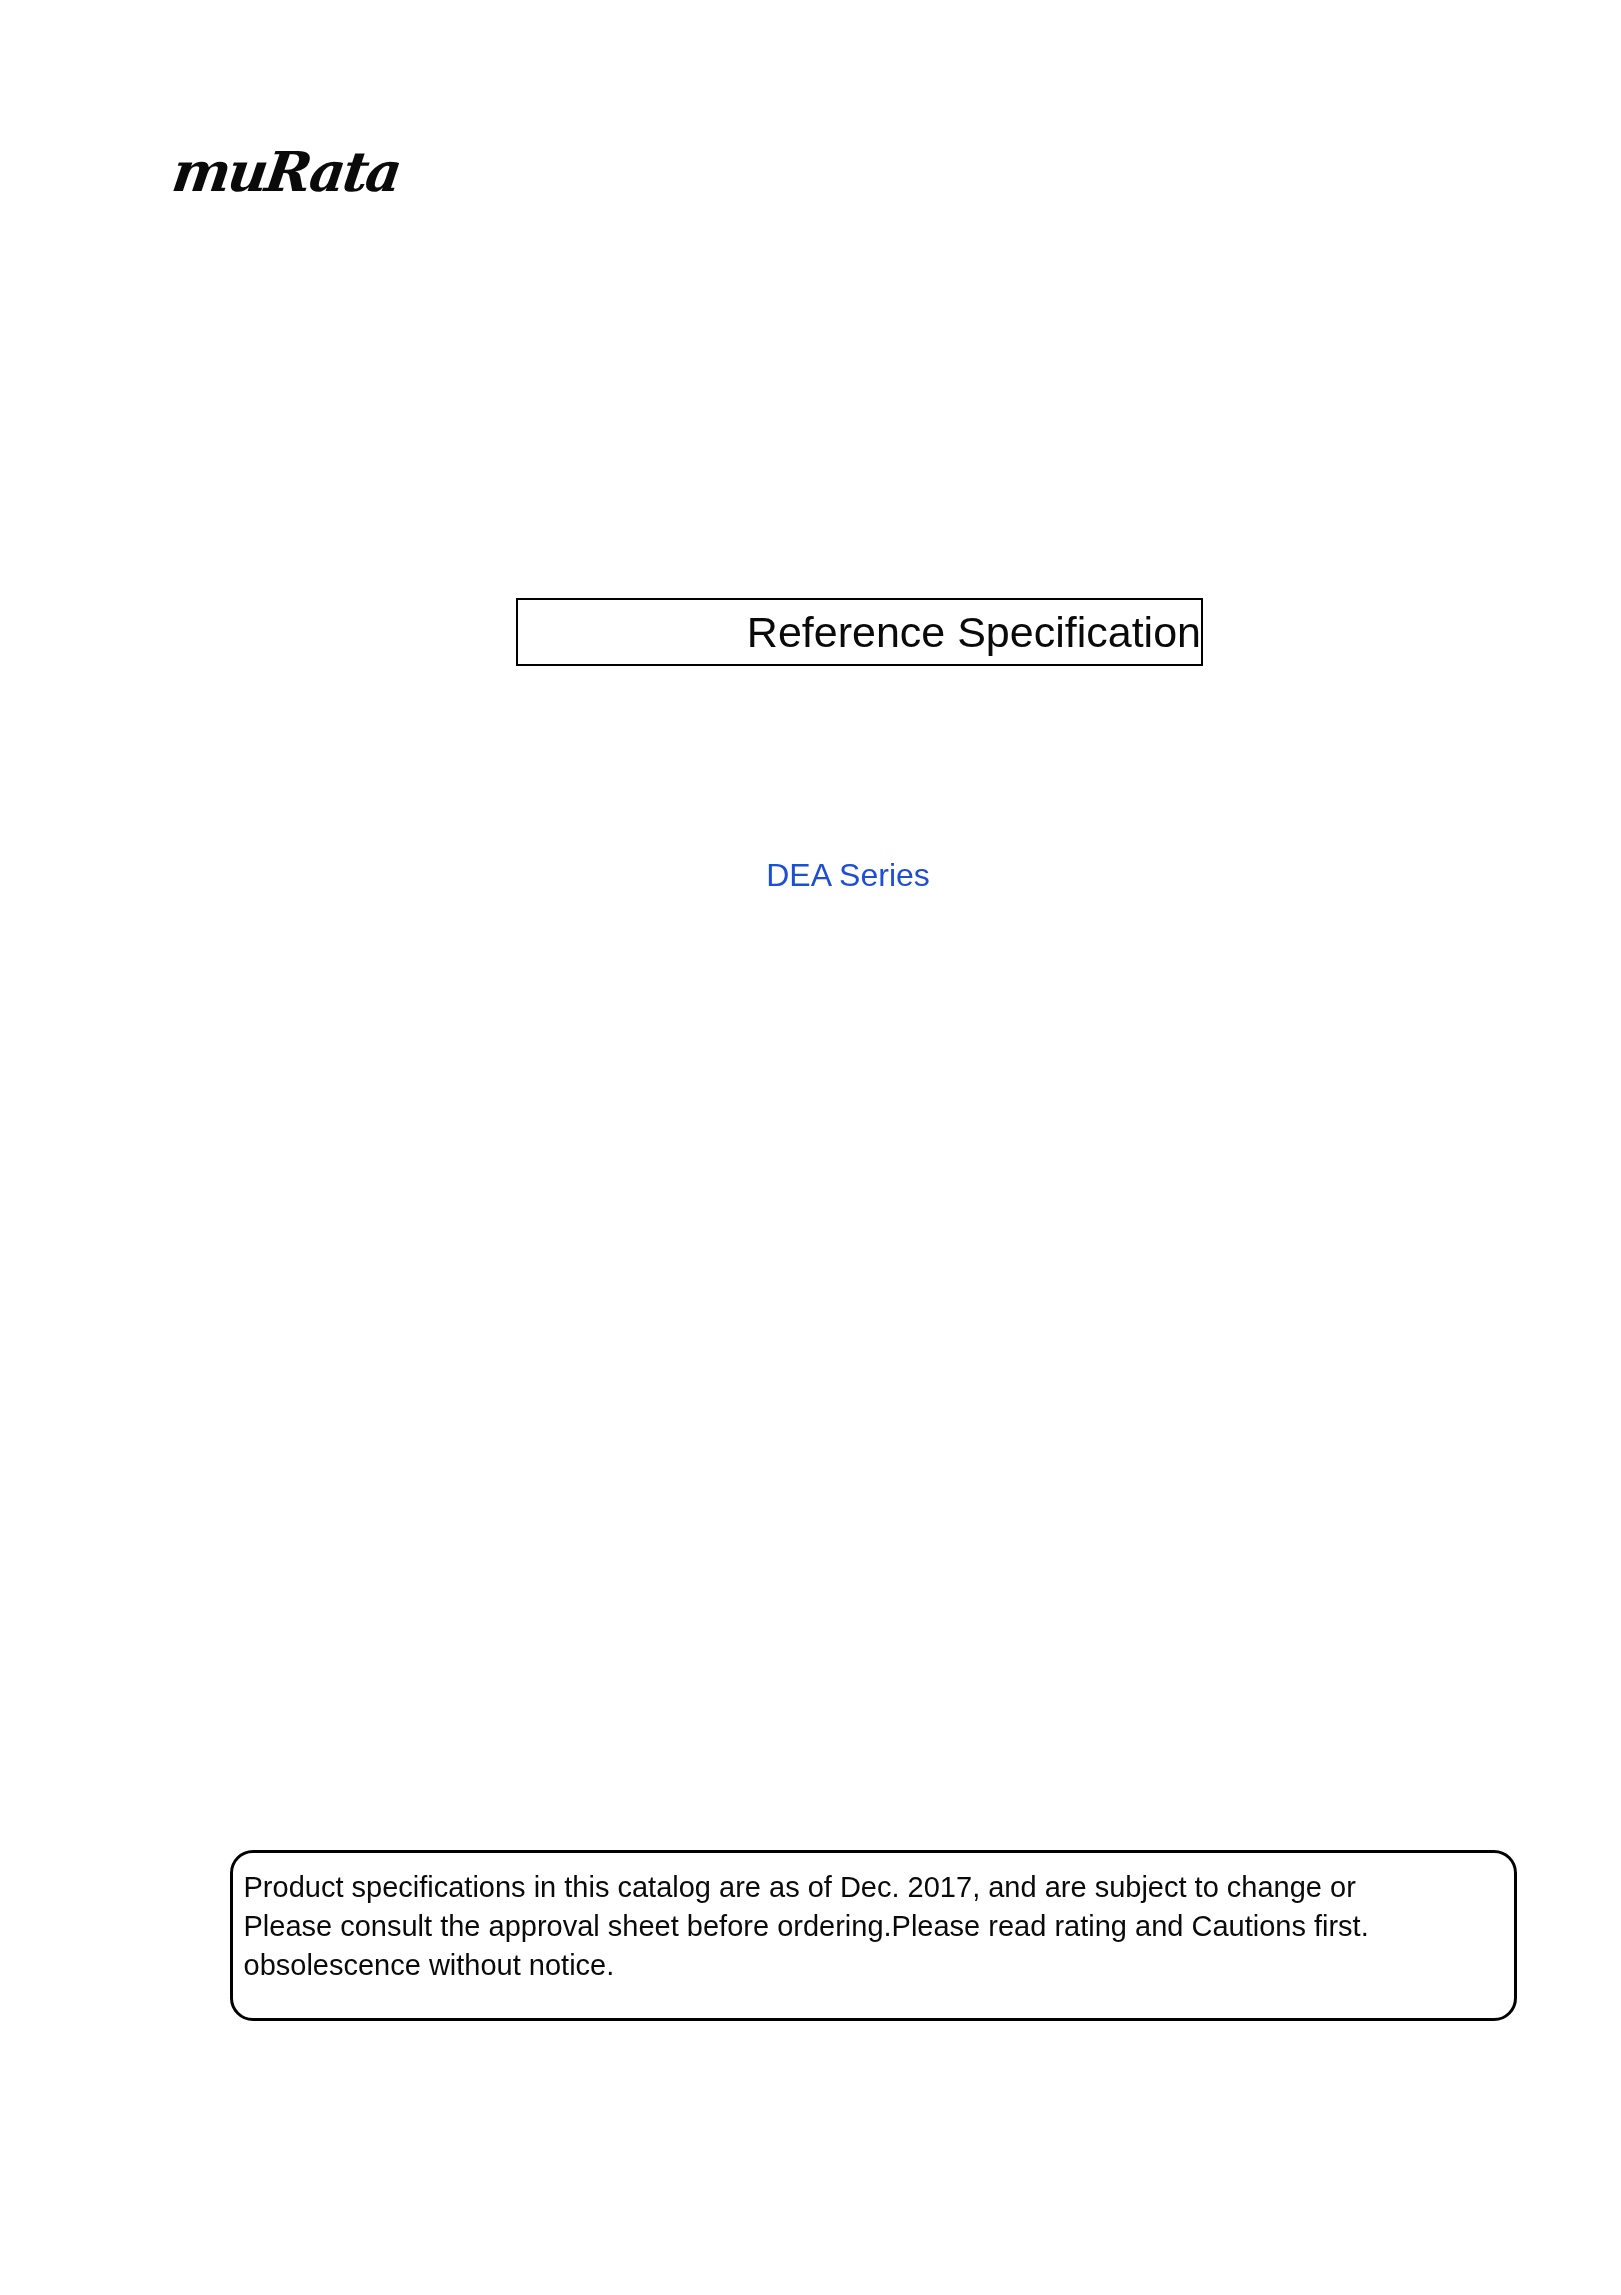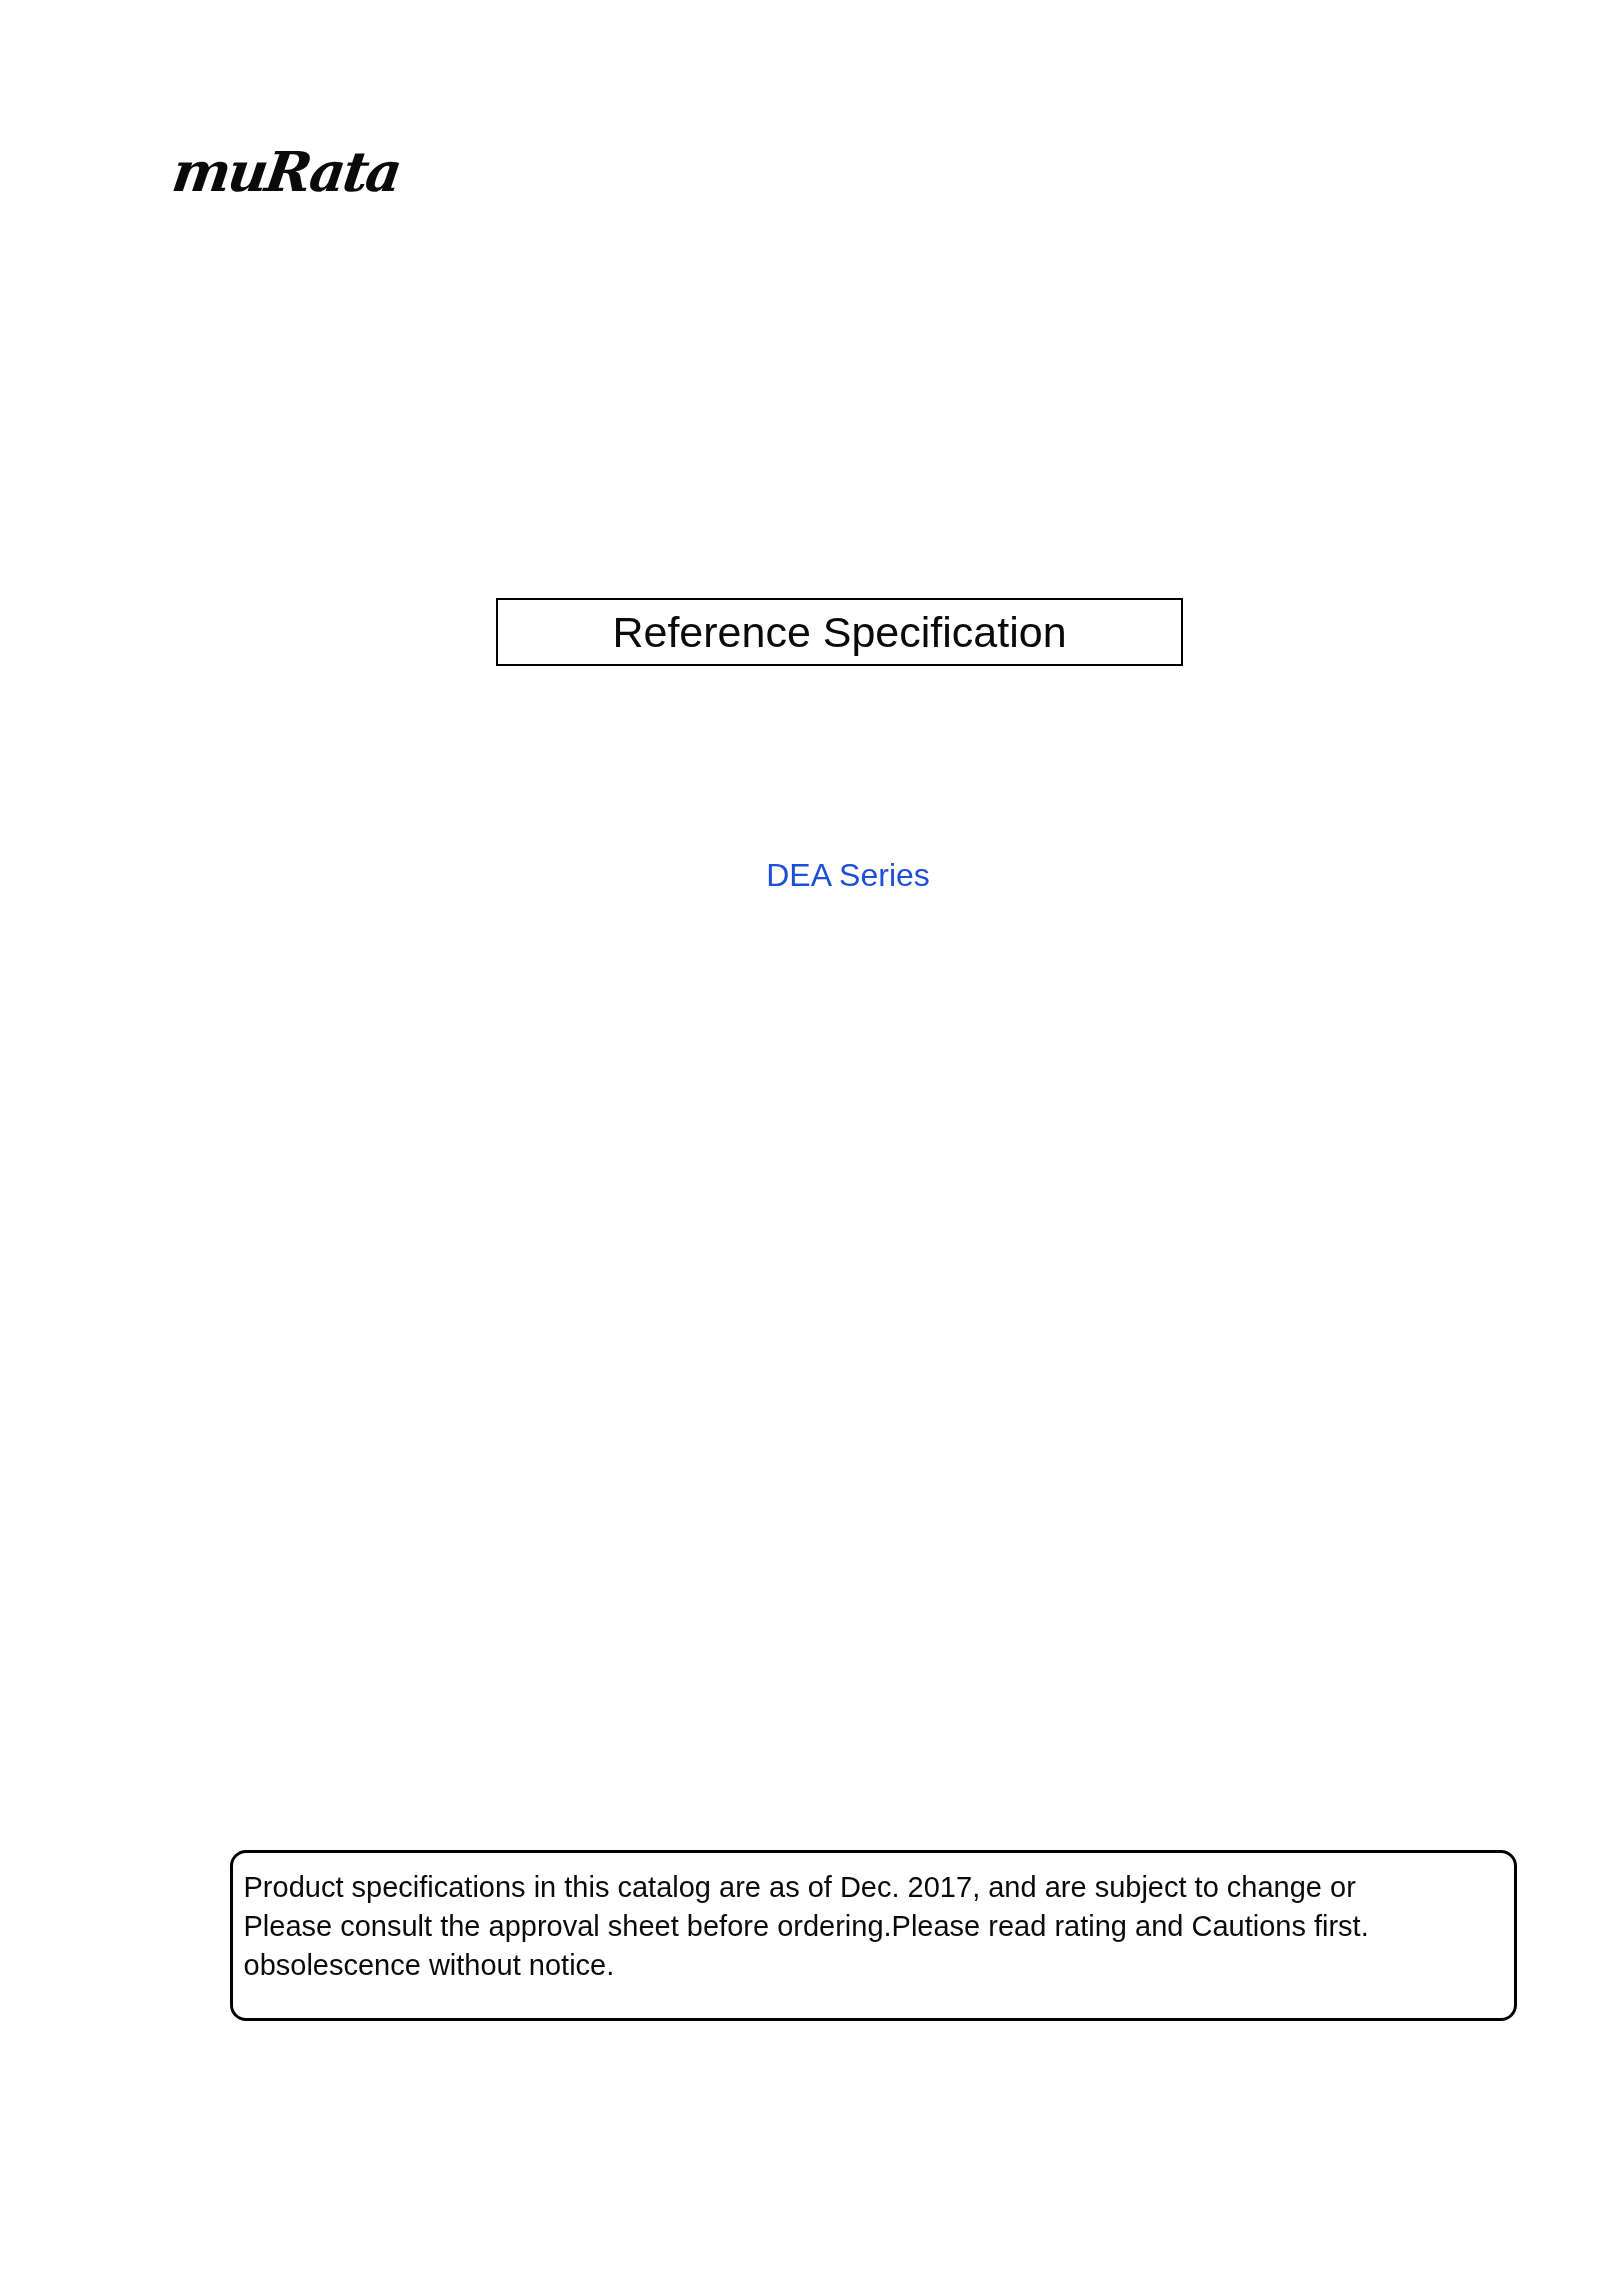--- a/index.html
+++ b/index.html
@@ -22,28 +22,28 @@
     font-weight: bold;
     font-size: 55px;
     line-height: 1;
     letter-spacing: -2.6px;
     transform: skewX(-8deg);
     color: #0a0a0a;
     white-space: nowrap;
   }
   .ref-box {
     position: absolute;
-    left: 496px;
+    left: 516px;
     top: 598px;
     width: 687px;
     height: 68px;
     border: 2.6px solid #000000;
     display: flex;
     align-items: center;
-    justify-content: center;
+    justify-content: flex-end;
   }
   .ref-box .ref-title {
     font-size: 43px;
     color: #0a0a0a;
     white-space: nowrap;
   }
   .series-block {
     position: absolute;
     left: 75px;
     top: 851px;
@@ -54,21 +54,21 @@
     color: #1d4ed8;
   }
   .series-block div { white-space: nowrap; }
   .notice-box {
     position: absolute;
     left: 230px;
     top: 1850px;
     width: 1287px;
     height: 171px;
     border: 3.5px solid #000000;
-    border-radius: 16px;
+    border-radius: 23px;
     padding: 15px 17.5px 0 10.5px;
     font-size: 29px;
     line-height: 39px;
     color: #0a0a0a;
     background: #ffffff;
   }
   .notice-box div { white-space: nowrap; }
 </style>
 </head>
 <body>

